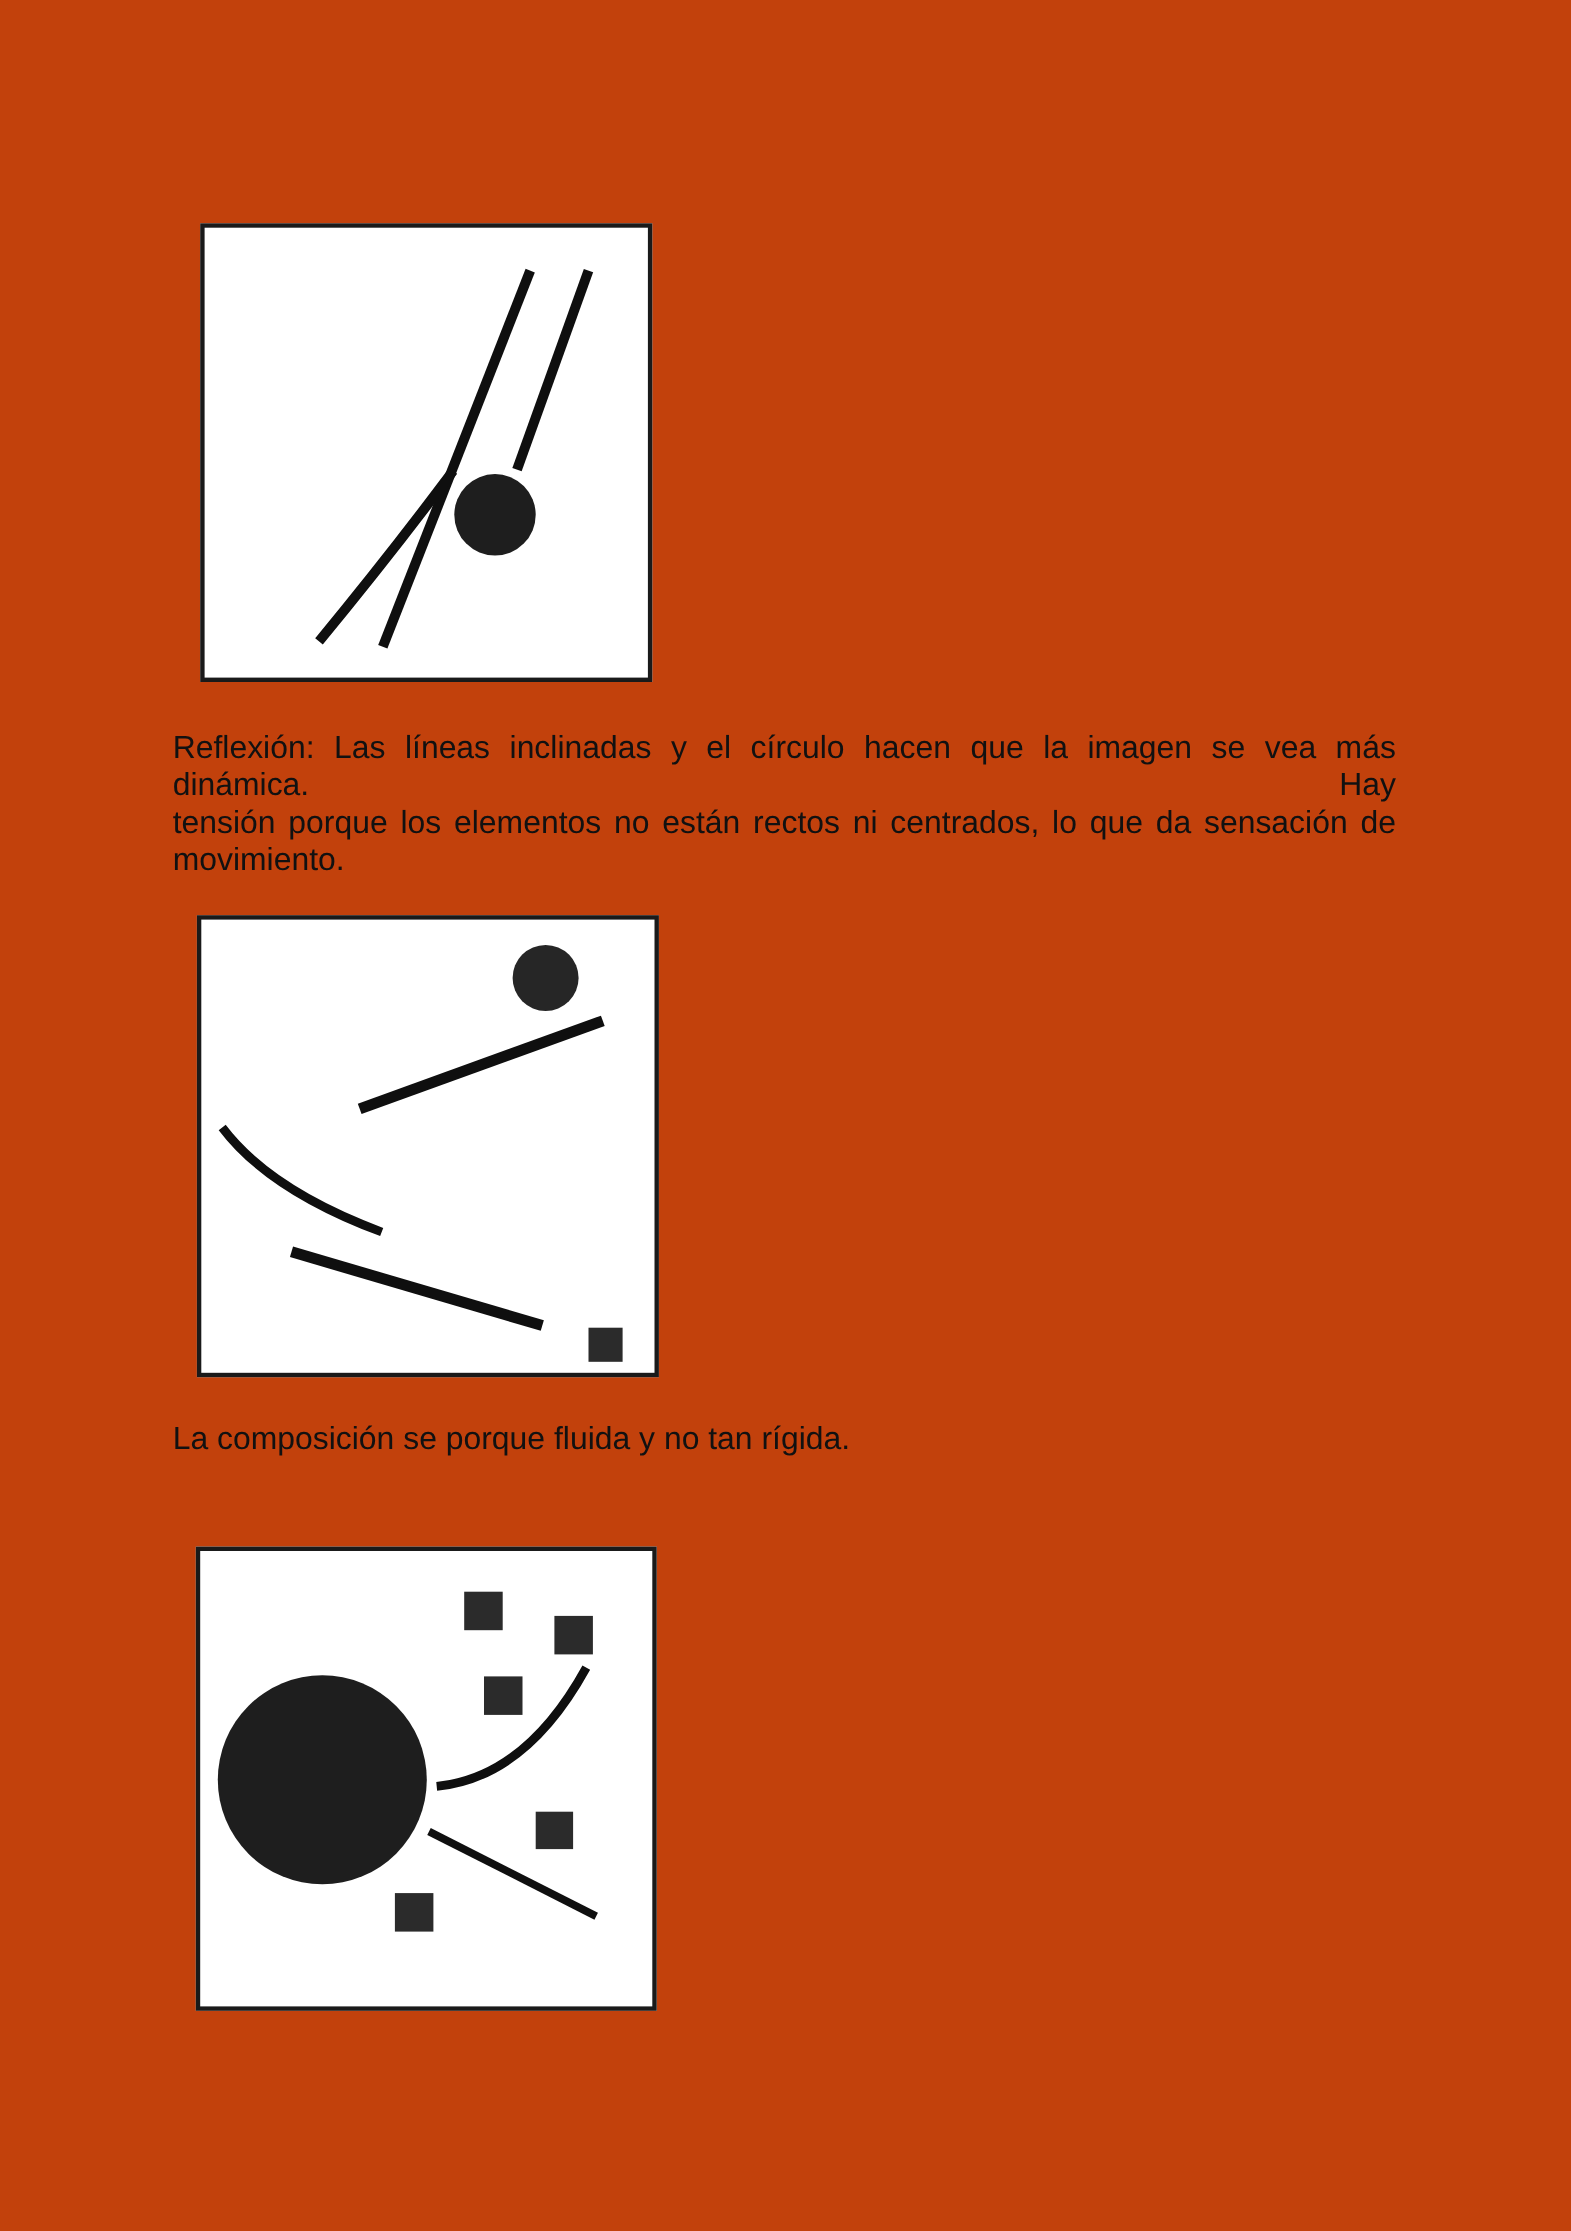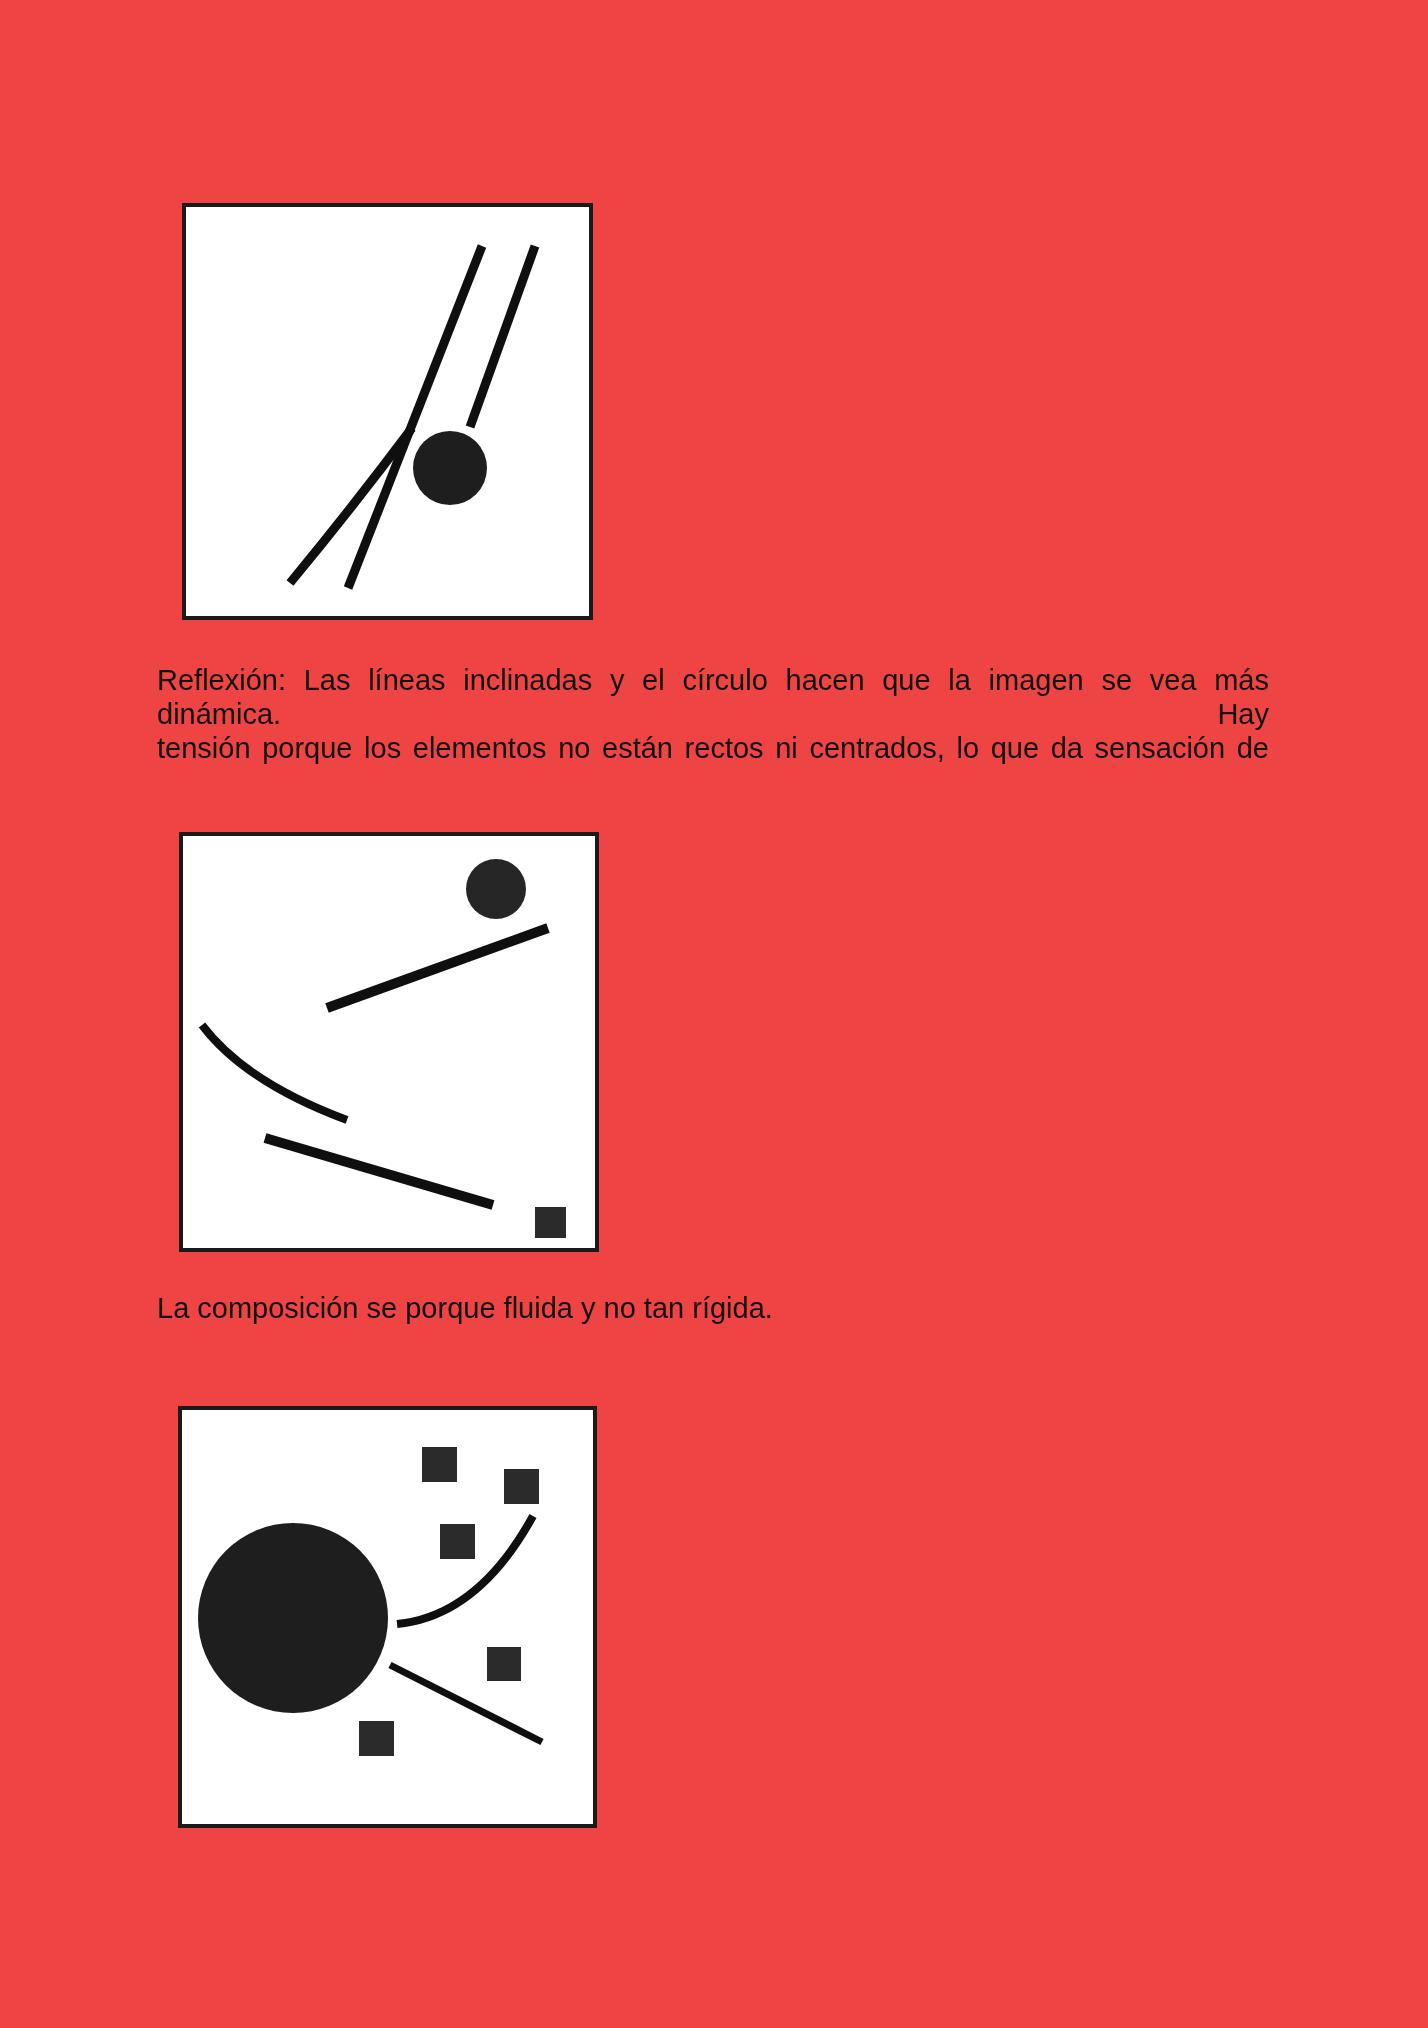--- a/index.html
+++ b/index.html
@@ -1,20 +1,20 @@
 <!DOCTYPE html>
 <html><head>
 <meta charset="utf-8">
 <style>
   html,body{margin:0;padding:0;background:#ffffff;}
   .page{
     position:relative;
     width:1428px;
     height:2028px;
-    background:#ef4444;
+    background:#c2410c;
     font-family:"Liberation Sans",sans-serif;
     color:#111111;
     overflow:hidden;
   }
   .figure{
     position:absolute;
     border:4px solid #1a1a1a;
     background:#ffffff;
     box-sizing:content-box;
   }
@@ -39,20 +39,21 @@
       <line x1="296" y1="39" x2="162" y2="381" stroke-width="9" stroke-linecap="butt" stroke="#0f0f0f"></line>
       <path d="M 104 376 Q 166 301 226 221" fill="none" stroke-width="9" stroke-linecap="butt" stroke="#0f0f0f"></path>
       <line x1="349" y1="39" x2="284" y2="220" stroke-width="9" stroke-linecap="butt" stroke="#0f0f0f"></line>
       <circle cx="264" cy="261" r="37" fill="#1e1e1e"></circle>
     </svg>
   </div>
 
   <div class="para" style="left:157px;top:663px;width:1112px;">
     <div class="pline jl">Reflexión: Las líneas inclinadas y el círculo hacen que la imagen se vea más dinámica. Hay</div>
     <div class="pline jl">tensión porque los elementos no están rectos ni centrados, lo que da sensación de</div>
+    <div class="pline last">movimiento.</div>
   </div>
 
   <div class="figure" style="left:179px;top:832px;">
     <svg width="412" height="412" viewBox="0 0 412 412">
       <circle cx="313" cy="53" r="30" fill="#262626"></circle>
       <line x1="144" y1="172" x2="365" y2="92" stroke-width="10" stroke-linecap="butt" stroke="#0f0f0f"></line>
       <path d="M 19 189 Q 62 246 164 284" fill="none" stroke-width="8" stroke-linecap="butt" stroke="#0f0f0f"></path>
       <line x1="82" y1="302" x2="310" y2="369" stroke-width="10" stroke-linecap="butt" stroke="#0f0f0f"></line>
       <rect x="352" y="371" width="31" height="31" fill="#2b2b2b"></rect>
     </svg>

